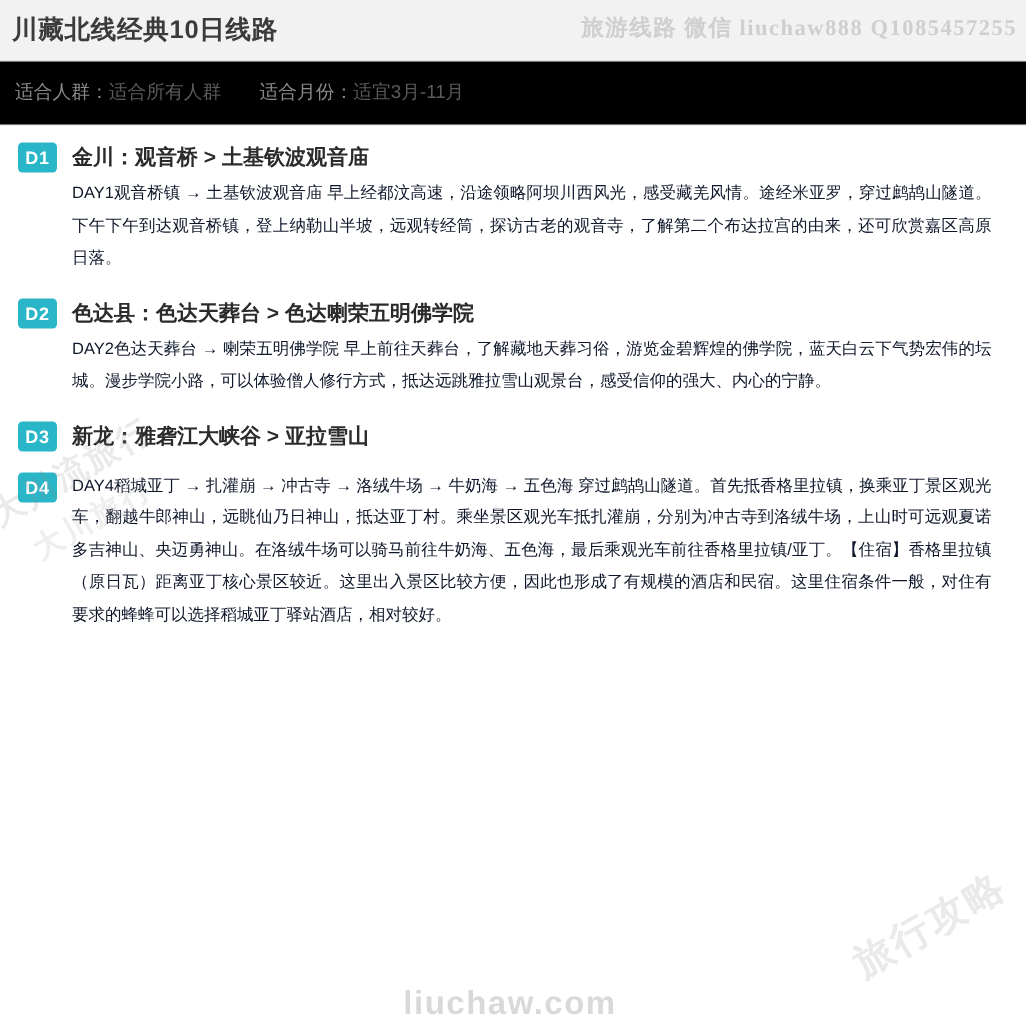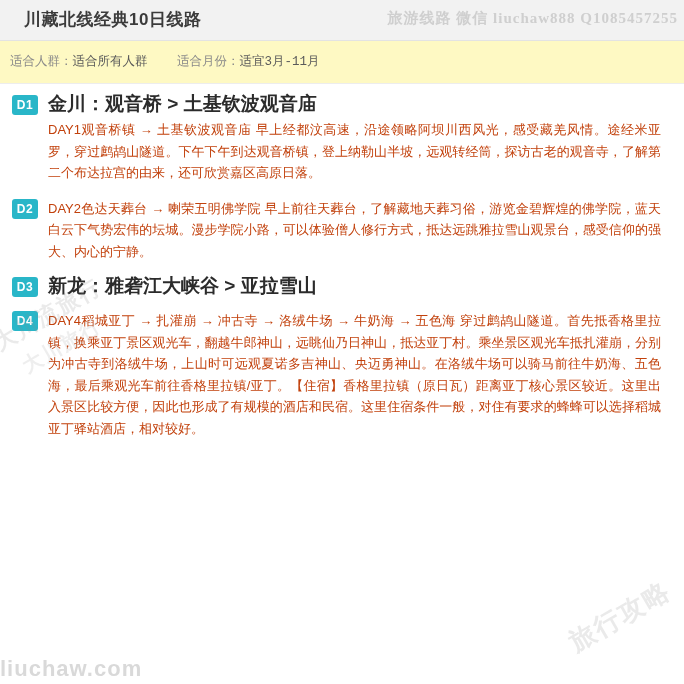--- a/index.html
+++ b/index.html
@@ -23,44 +23,43 @@
   }
   
   .header {
     position: relative;
     height: 40px;
     background: #f2f2f2;
     border-bottom: 1px solid #e3e3e3;
   }
   .header .title {
     position: absolute;
-    left: 24px;
+    left: 8px;
     top: 8px;
     font-size: 17px;
     font-weight: bold;
     color: #3b3b3b;
     letter-spacing: 0.5px;
   }
   .header .wm {
     position: absolute;
     right: 6px;
     top: 9px;
     font-size: 15px;
     color: #cfcfcf;
     letter-spacing: 1px;
     font-weight: bold;
     font-family: Liberation Serif, serif;
   }
   
   .meta {
     position: relative;
     height: 42px;
-    background: #fef9c3;
+    background: #000000;
     border-bottom: 1px solid #ededed;
-    font-family: Liberation Mono, monospace;
   }
   .meta-inner {
     position: absolute;
     left: 10px;
     top: 12px;
     font-size: 12.5px;
     color: #6b6b6b;
   }
   .meta-inner .item {
     display: inline-block;
@@ -90,30 +89,30 @@
     line-height: 20px;
     text-align: center;
     background: #29b6c8;
     color: #ffffff;
     font-size: 12px;
     font-weight: bold;
     border-radius: 3px;
     letter-spacing: 0.5px;
   }
   .day-title {
-    font-size: 19px;
+    font-size: 14px;
     font-weight: bold;
     color: #2b2b2b;
     line-height: 20px;
     margin-bottom: 5px;
   }
   .day-body {
-    font-size: 13px;
+    font-size: 11px;
     line-height: 21.5px;
-    color: #c2410c;
+    color: #0f172a;
     text-align: justify;
     padding-right: 6px;
   }
   
   .wm-diag {
     position: absolute;
     color: rgba(140,140,140,0.18);
     font-size: 22px;
     font-weight: bold;
     transform: rotate(-30deg);
@@ -135,21 +134,21 @@
     right: 8px;
     bottom: 50px;
     font-size: 26px;
     color: rgba(150,150,150,0.20);
   }
   .wm-bottom {
     position: absolute;
     left: 0;
     right: 4px;
     bottom: 2px;
-    text-align: left;
+    text-align: center;
     font-size: 22px;
     color: rgba(130,130,130,0.30);
     font-weight: bold;
     letter-spacing: 1px;
     pointer-events: none;
   }
 </style>
 </head>
 <body>
 
@@ -174,20 +173,21 @@
   <div class="days">
 
     <div class="day">
       <div class="daytag">D1</div>
       <div class="day-title">金川：观音桥 &gt; 土基钦波观音庙</div>
       <div class="day-body">DAY1观音桥镇 → 土基钦波观音庙 早上经都汶高速，沿途领略阿坝川西风光，感受藏羌风情。途经米亚罗，穿过鹧鸪山隧道。下午下午到达观音桥镇，登上纳勒山半坡，远观转经筒，探访古老的观音寺，了解第二个布达拉宫的由来，还可欣赏嘉区高原日落。</div>
     </div>
 
     <div class="day">
       <div class="daytag">D2</div>
+      <div class="day-title">色达县：色达天葬台 &gt; 色达喇荣五明佛学院</div>
       <div class="day-body">DAY2色达天葬台 → 喇荣五明佛学院 早上前往天葬台，了解藏地天葬习俗，游览金碧辉煌的佛学院，蓝天白云下气势宏伟的坛城。漫步学院小路，可以体验僧人修行方式，抵达远跳雅拉雪山观景台，感受信仰的强大、内心的宁静。</div>
     </div>
 
     <div class="day">
       <div class="daytag">D3</div>
       <div class="day-title">新龙：雅砻江大峡谷 &gt; 亚拉雪山</div>
     </div>
 
     <div class="day">
       <div class="daytag">D4</div>

